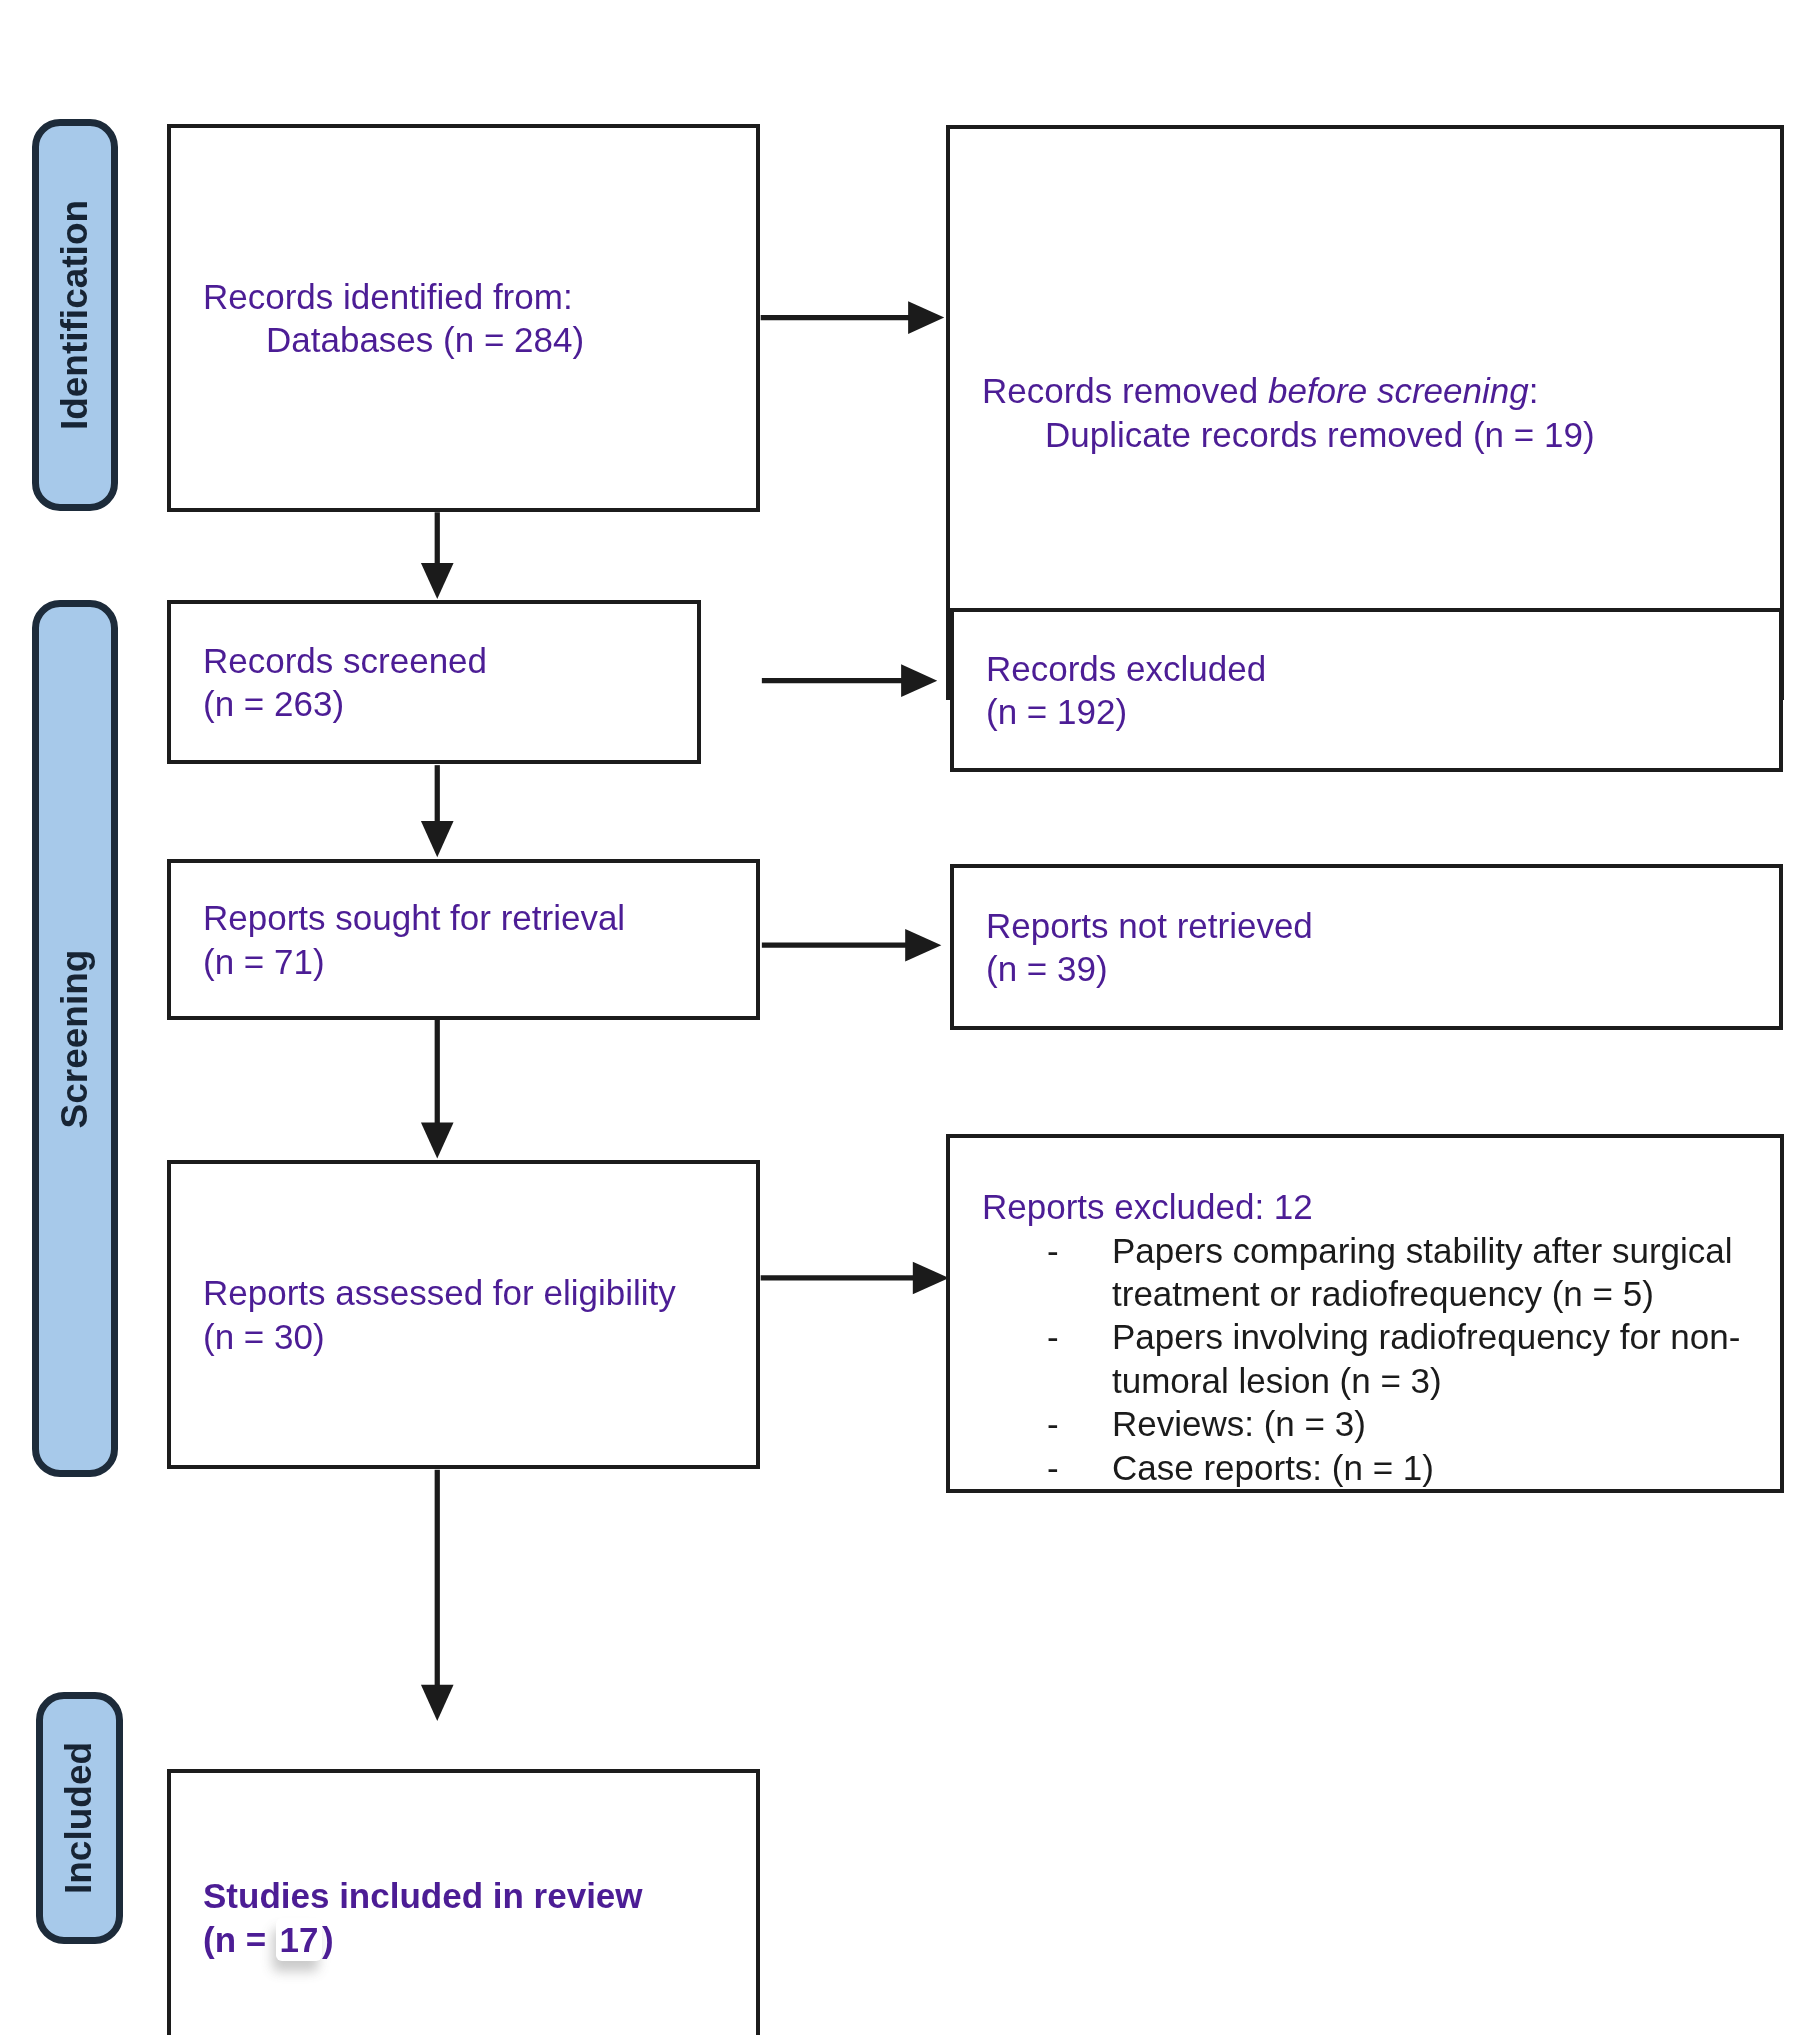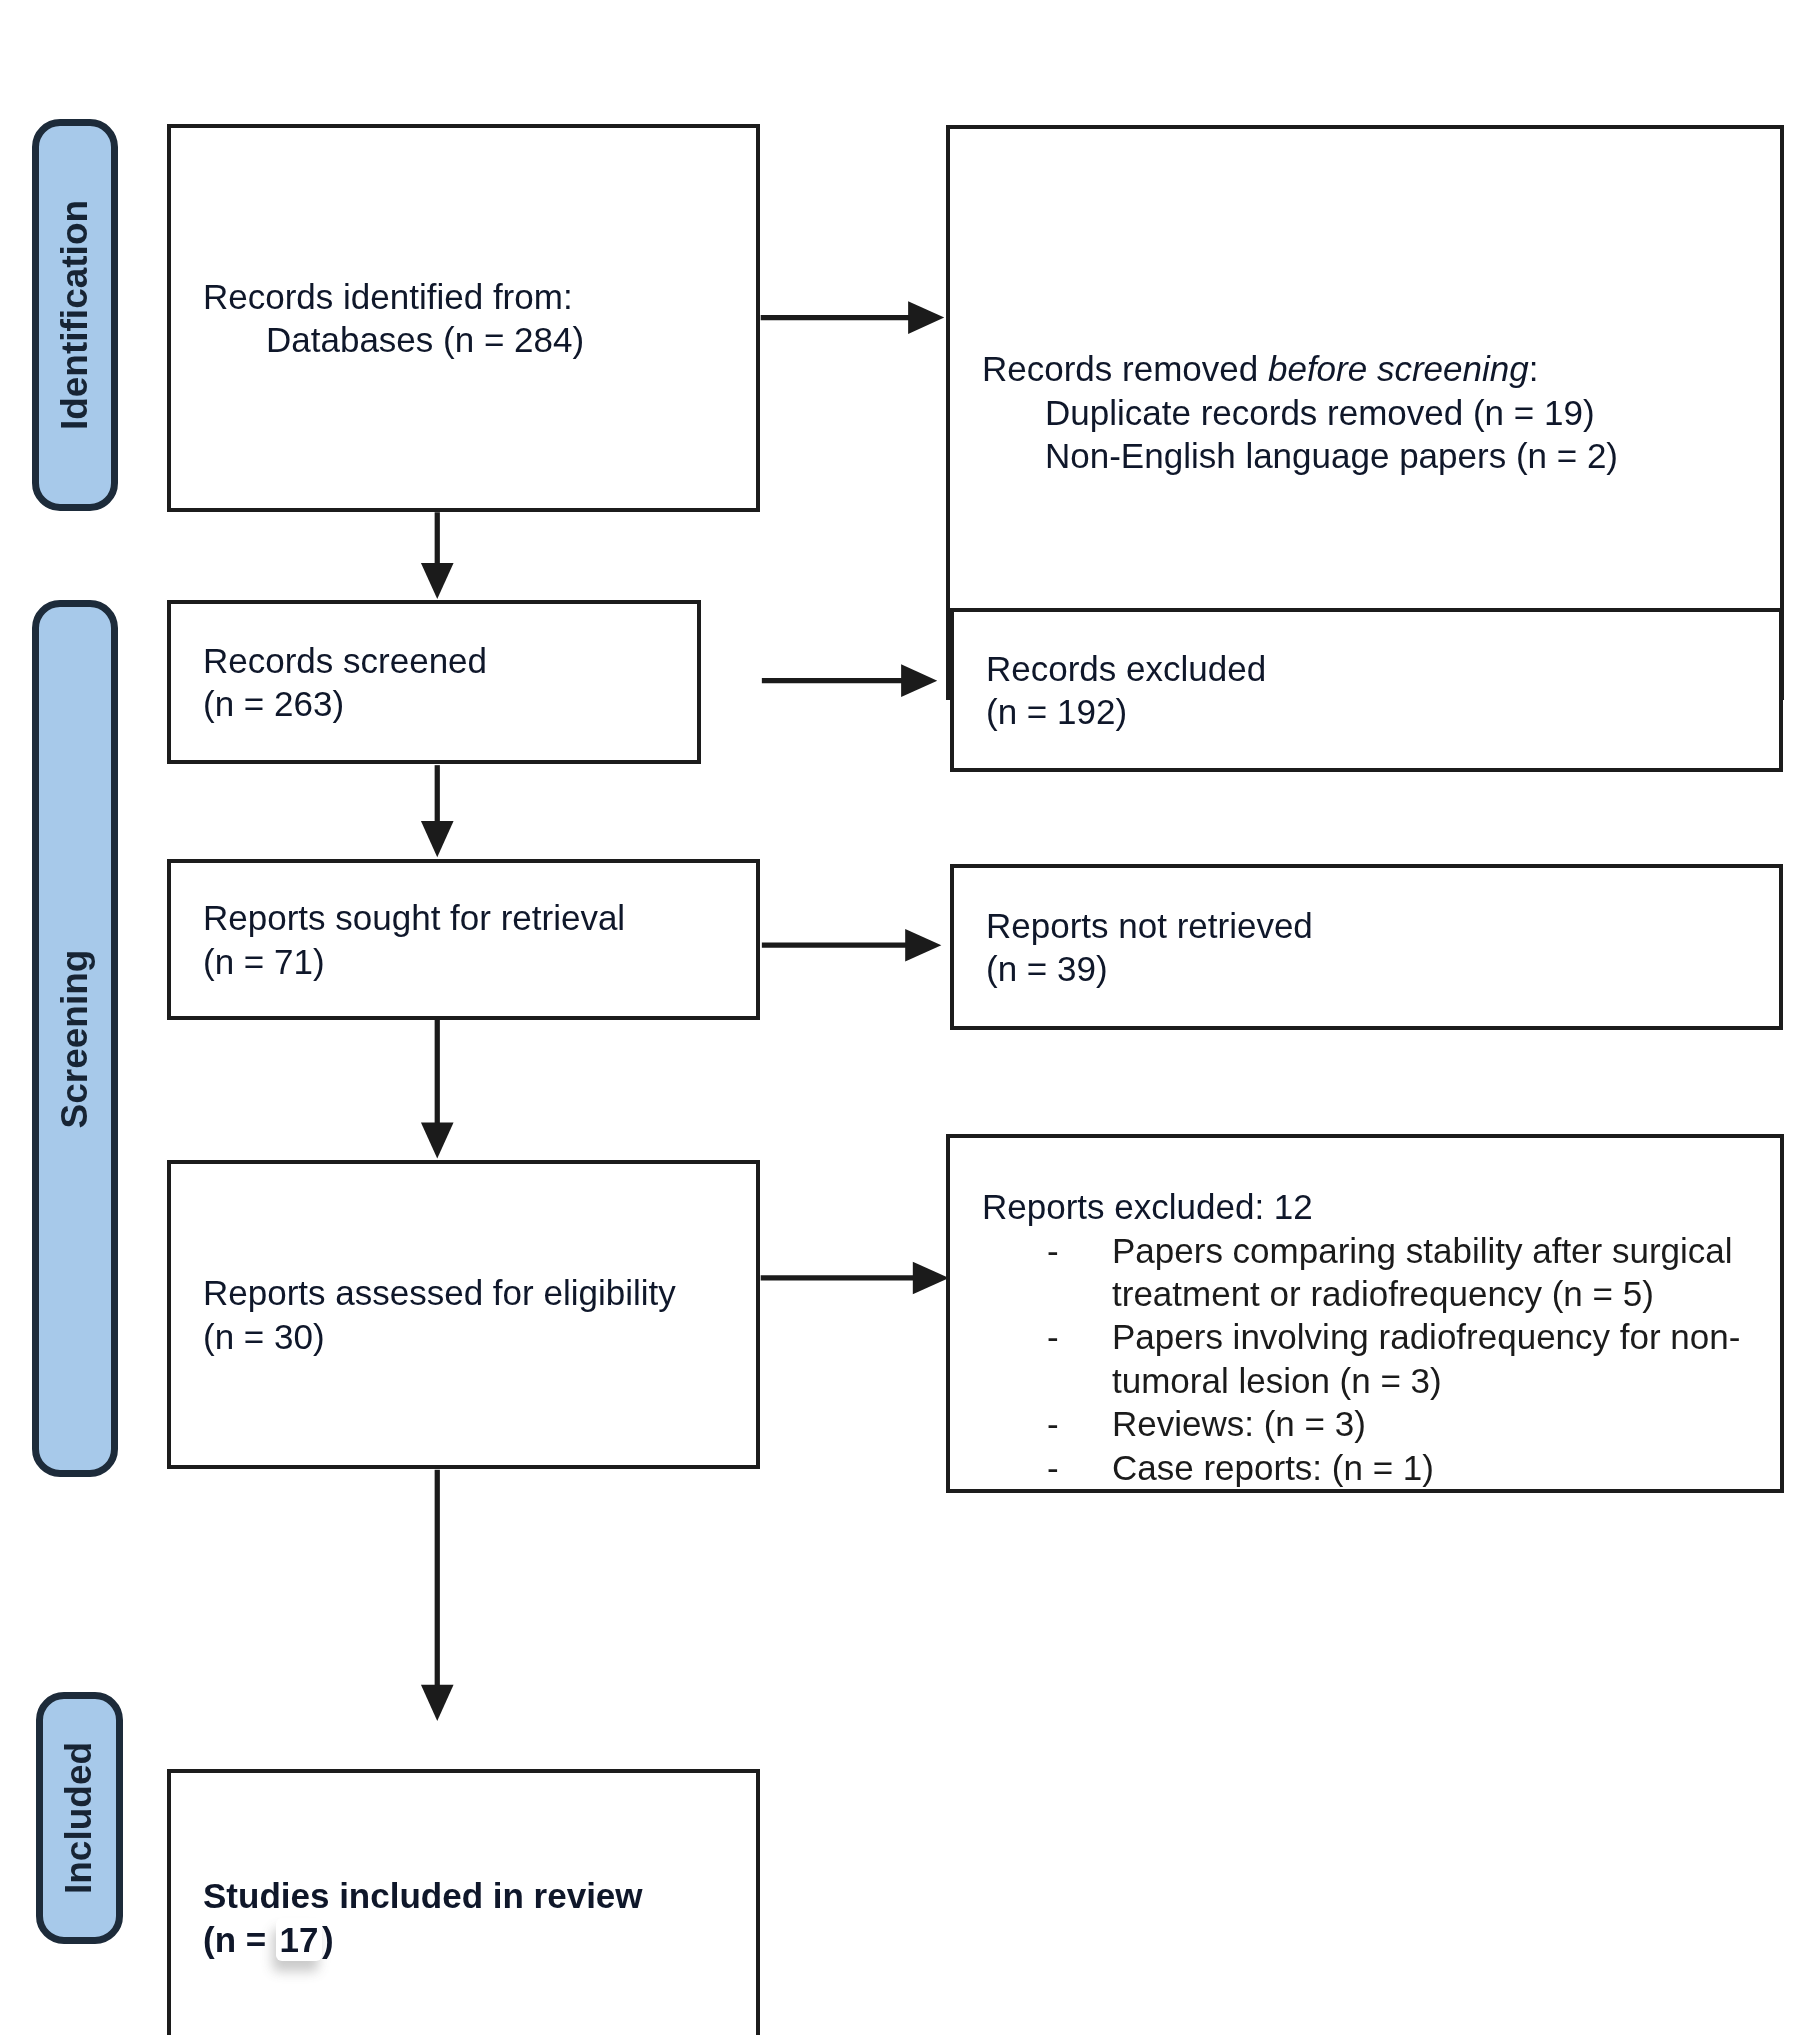--- a/index.html
+++ b/index.html
@@ -75,21 +75,21 @@
   .box-i { left: 167px;  top: 1769px; width: 593px; height: 297px; font-weight: bold; }
 
   .btext {
     padding-left: 32px;
     padding-right: 16.3px;
     width: 100%;
   }
   .line {
     font-size: 35px;
     line-height: 1.24;
-    color: #0f172a;
+    color: #4c1d95;
   }
   .indent1 { margin-left: 63px; }
 
   .dlist { margin-left: 65px; }
   .ditem { display: flex; align-items: flex-start; }
   .ditem .dash {
     width: 65px;
     flex: 0 0 65px;
     font-size: 35px;
     line-height: 1.24;
@@ -162,21 +162,20 @@
     <div class="btext">
       <div class="line">Records identified from:</div>
       <div class="line indent1">Databases (n = 284)</div>
     </div>
   </div>
 
   <div class="xbox box-b">
     <div class="btext">
       <div class="line"><span>Records removed </span><em>before screening</em><span>:</span></div>
       <div class="line indent1">Duplicate records removed (n = 19)</div>
-      <div class="line indent1">Non-English language papers (n = 2)</div>
     </div>
   </div>
 
   <div class="xbox box-c">
     <div class="btext">
       <div class="line">Records screened</div>
       <div class="line">(n = 263)</div>
     </div>
   </div>
 

